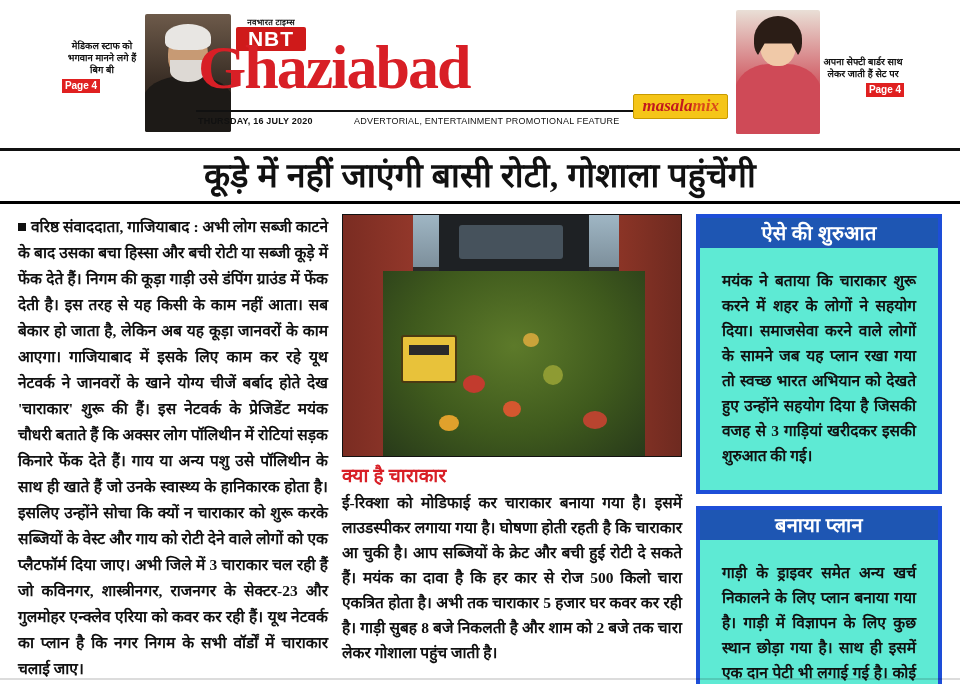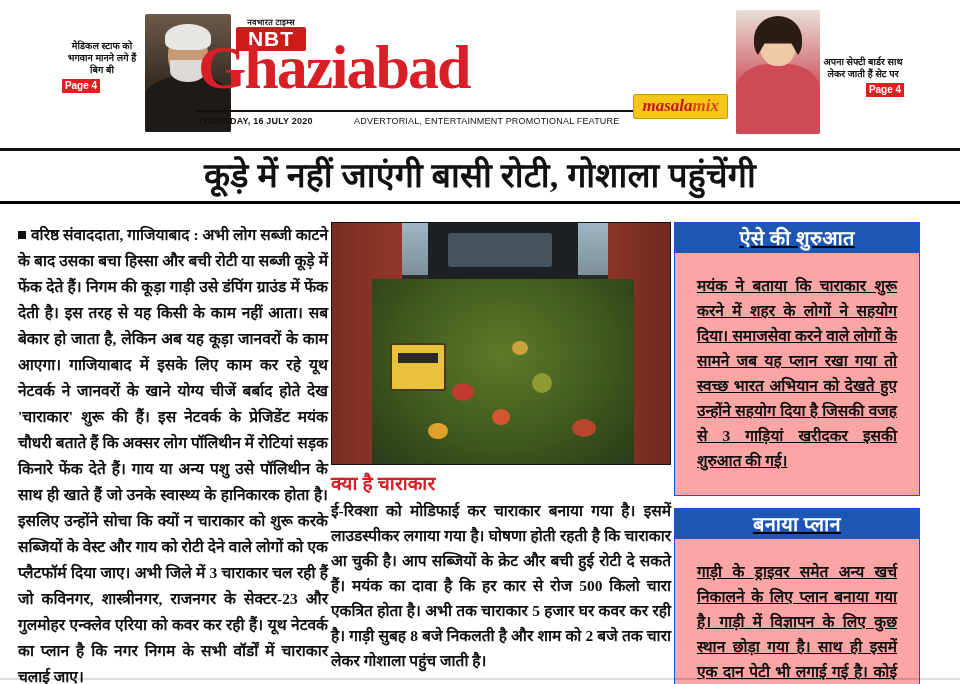--- a/index.html
+++ b/index.html
@@ -237,25 +237,25 @@
     font-size: 34px;
     line-height: 38px;
     color: #111;
     letter-spacing: .2px;
     white-space: nowrap;
   }
 
   
   .content {
     position: absolute;
-    left: 18px; top: 222px;
+    left: 18px; top: 214px;
     width: 926px;
     height: 458px;
     display: flex;
-    gap: 3px;
+    gap: 14px;
   }
   .col-left {
     width: 310px;
     position: relative;
   }
   .col-mid {
     width: 340px;
     position: relative;
   }
   .col-right {
@@ -357,25 +357,24 @@
     font-size: 15.5px;
     line-height: 25px;
     color: #111;
     text-align: justify;
     font-weight: 600;
     margin: 0;
   }
 
   
   .rbox {
-    border: 1px solid #1d4ed8;
-    background: #fca5a5;
+    border: 4px solid #1d4ed8;
+    background: #5eead4;
     box-sizing: border-box;
     margin-bottom: 12px;
-    text-decoration: underline;
   }
   .rbox-head {
     background: #1e56b3;
     color: #fff;
     font-family: "Liberation Serif", serif;
     font-weight: bold;
     font-size: 20px;
     line-height: 30px;
     text-align: center;
     letter-spacing: .3px;

